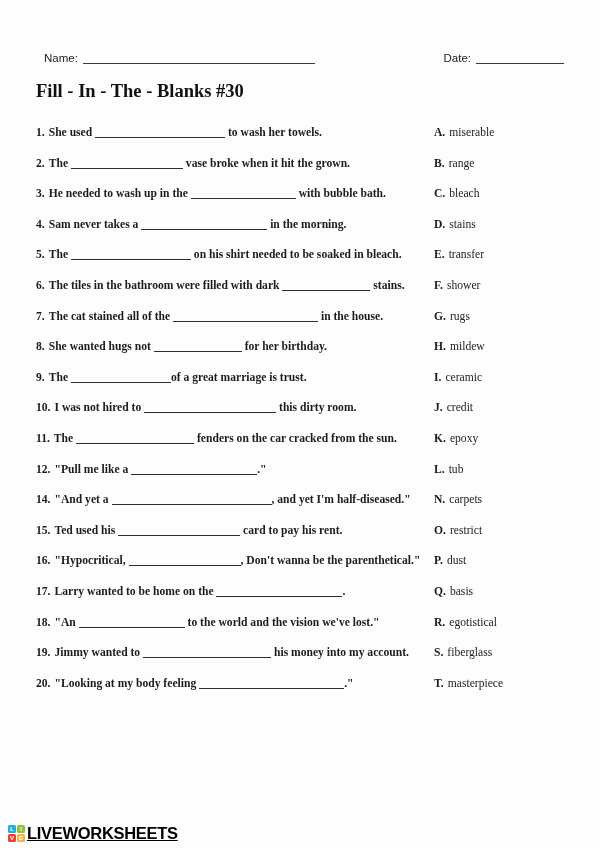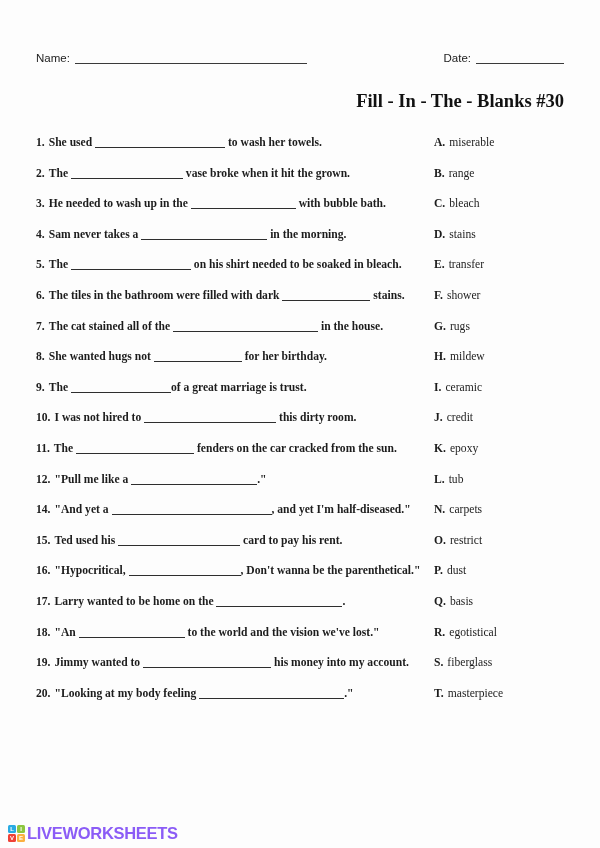--- a/index.html
+++ b/index.html
@@ -14,35 +14,36 @@
     box-sizing: border-box;
     padding: 52px 36px 0 36px;
   }
   
   .name-date-row {
     display: flex;
     align-items: center;
     font-family: "Liberation Sans", sans-serif;
     font-size: 11.5px;
     color: #222;
+    margin-left: 8px;
   }
   .nd-label { white-space: pre; }
   .line {
     display: inline-block;
     border-bottom: 1.2px solid #3a3a3a;
     height: 11px;
     margin-left: 5px;
   }
   .name-line { width: 232px; }
   .date-label { margin-left: auto; }
   .date-line { width: 88px; }
   
   .title {
-    margin: 27px 0 0 0;
-    text-align: right;
+    margin: 17px 0 0 0;
+    text-align: left;
     font-size: 18.5px;
     font-weight: bold;
     font-family: "Liberation Serif", serif;
     color: #111;
   }
   
   .items { margin-top: 25px; }
   .row {
     display: flex;
     align-items: baseline;
@@ -92,21 +93,22 @@
     font-size: 6px;
     font-weight: bold;
     line-height: 8px;
     text-align: center;
   }
   .logo-text {
     font-family: "Liberation Sans", sans-serif;
     font-weight: bold;
     font-size: 16.5px;
     letter-spacing: -0.3px;
-    color: #8b5cf6;
+    color: #000000;
+    text-decoration: underline;
   }
 </style>
 </head>
 <body>
 
 <div class="page">
 
   <div class="name-date-row">
     <span class="nd-label">Name:</span>
     <span class="line name-line"></span>

